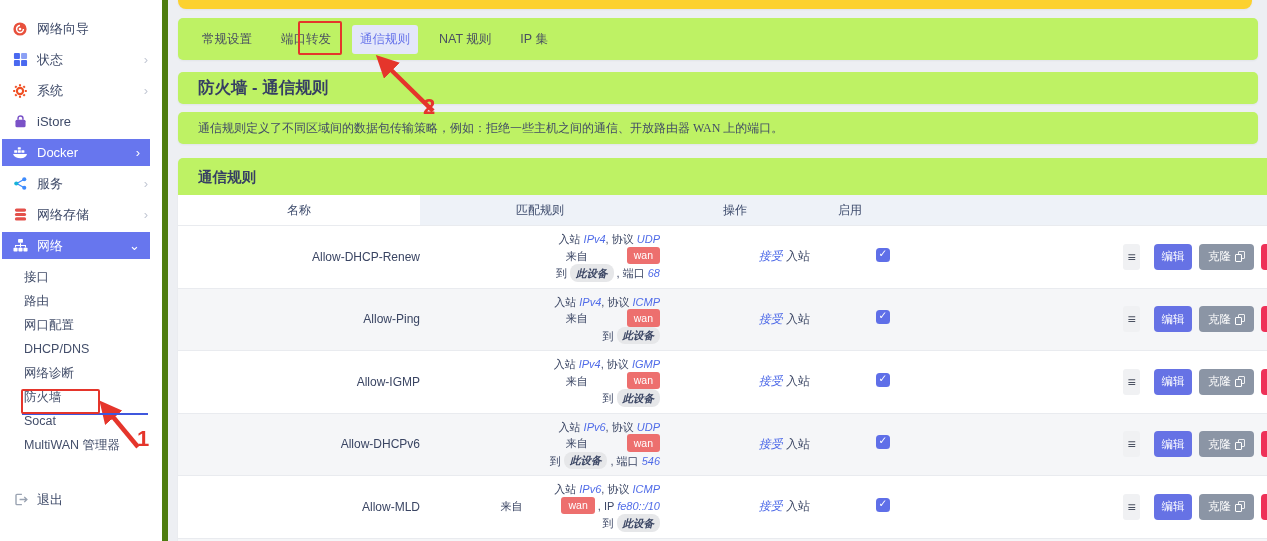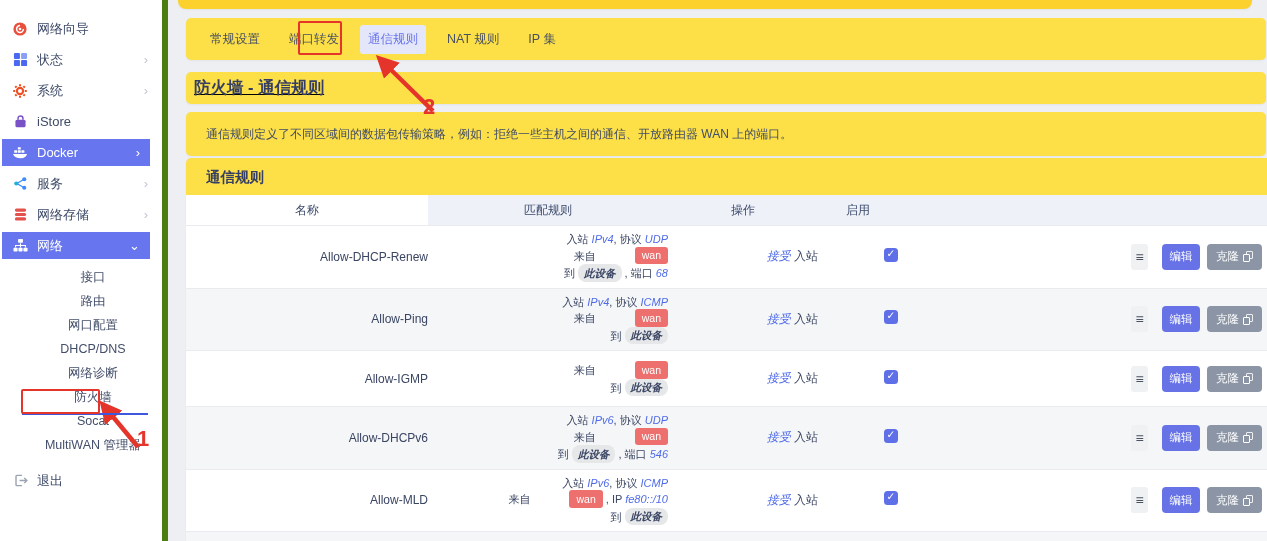--- a/index.html
+++ b/index.html
@@ -10,35 +10,35 @@
   
   .sidebar { position:absolute; left:0; top:0; width:168px; height:541px; background:#fff;
     border-right:6px solid #4d7c0f; padding-top:13px; z-index:2; }
   .s-item { position:relative; height:31px; display:flex; align-items:center; padding-left:12px;
     color:#3e4a68; font-size:13px; cursor:pointer; }
   .s-item .ic { width:16px; height:16px; margin-right:9px; flex:0 0 16px; display:flex; align-items:center; justify-content:center; }
   .s-item .chev { position:absolute; right:14px; color:#c3c8d4; font-size:13px; }
   .s-item.active { height:27px; margin:2px 12px 2px 2px; padding-left:10px; background:#6776ee;
     border-radius:0; color:#fff; }
   .s-item.active .chev { color:#fff; right:10px; }
-  .submenu { padding:4px 0 2px 0;text-align:center; }
+  .submenu { padding:4px 0 2px 0; }
   .sub-item { height:24px; line-height:24px; padding-left:24px; font-size:12.5px; color:#434e6a; cursor:pointer; }
-  .logout { margin-top:6px; }
+  .logout { margin-top:25px; }
 
   
   .content { position:absolute; left:168px; top:0; width:1099px; height:541px; }
-  .card { position:absolute; left:18px; background:#fde047; border-radius:5px;
+  .card { position:absolute; left:10px; background:#bef264; border-radius:5px;
     box-shadow:0 1px 2px rgba(20,30,60,.05); }
   .notif { left:10px; top:-14px; width:1074px; height:23px; background:#fcd12e; border-radius:8px; }
   .tabsbar { top:18px; width:1080px; height:42px; display:flex; align-items:center; padding-left:16px; }
   .tab { font-size:12.5px; color:#4a5161; margin-right:13px; padding:6px 8px; cursor:pointer; white-space:nowrap; }
   .tab.active { background:#e4e7fa; color:#6673ea; border-radius:3px; }
-  .titlecard { top:72px; width:1080px; height:32px; display:flex; align-items:center; padding-left:8px;text-decoration:underline; }
+  .titlecard { top:72px; width:1080px; height:32px; display:flex; align-items:center; padding-left:20px; }
   .pagetitle { font-size:16.5px; font-weight:bold; color:#363f63; }
-  .desccard { top:112px; width:1080px; height:44px; display:flex; align-items:center; padding-left:20px; }
+  .desccard { top:112px; width:1080px; height:32px; display:flex; align-items:center; padding-left:20px;font-family:Liberation Serif, serif; }
   .pagedesc { font-size:12px; color:#414c66; }
 
   .tablecard { top:158px; width:1112px; height:400px; border-radius:5px 5px 0 0; }
   .sectiontitle { padding:10px 0 8px 20px; font-size:14.5px; font-weight:bold; color:#363f63; }
 
   .thead { display:grid; grid-template-columns:242px 240px 150px 80px 1fr; height:30px;
     background:#eef2f8; align-items:center; }
   .th { text-align:center; font-size:12px; color:#3c4a6b; }
   .th.sorted { background:#fff; height:30px; line-height:30px; }
 
@@ -280,20 +280,21 @@
             <div class="btns">
               <span class="handle"></span>
               <button class="btn edit">编辑</button>
               <button class="btn clone">克隆<span class="clone-ic"></span></button>
               <button class="btn del">删除</button>
             </div>
           </div>
           <div class="row">
             <div class="cell name">Allow-IGMP</div>
             <div class="cell match">
+              <div class="mline"><span>入站 </span><span class="val">IPv4</span><span>, 协议 </span><span class="val">IGMP</span></div>
               <div class="mline"><span>来自 </span><span class="badge-red">wan</span></div>
               <div class="mline"><span>到 </span><span class="badge-gray">此设备</span></div>
             </div>
             <div class="cell action"><span class="val">接受</span><span> 入站</span></div>
             <div class="cell"><span class="cb" aria-checked="true"></span></div>
             <div class="cell"></div>
             <div class="btns">
               <span class="handle"></span>
               <button class="btn edit">编辑</button>
               <button class="btn clone">克隆<span class="clone-ic"></span></button>

